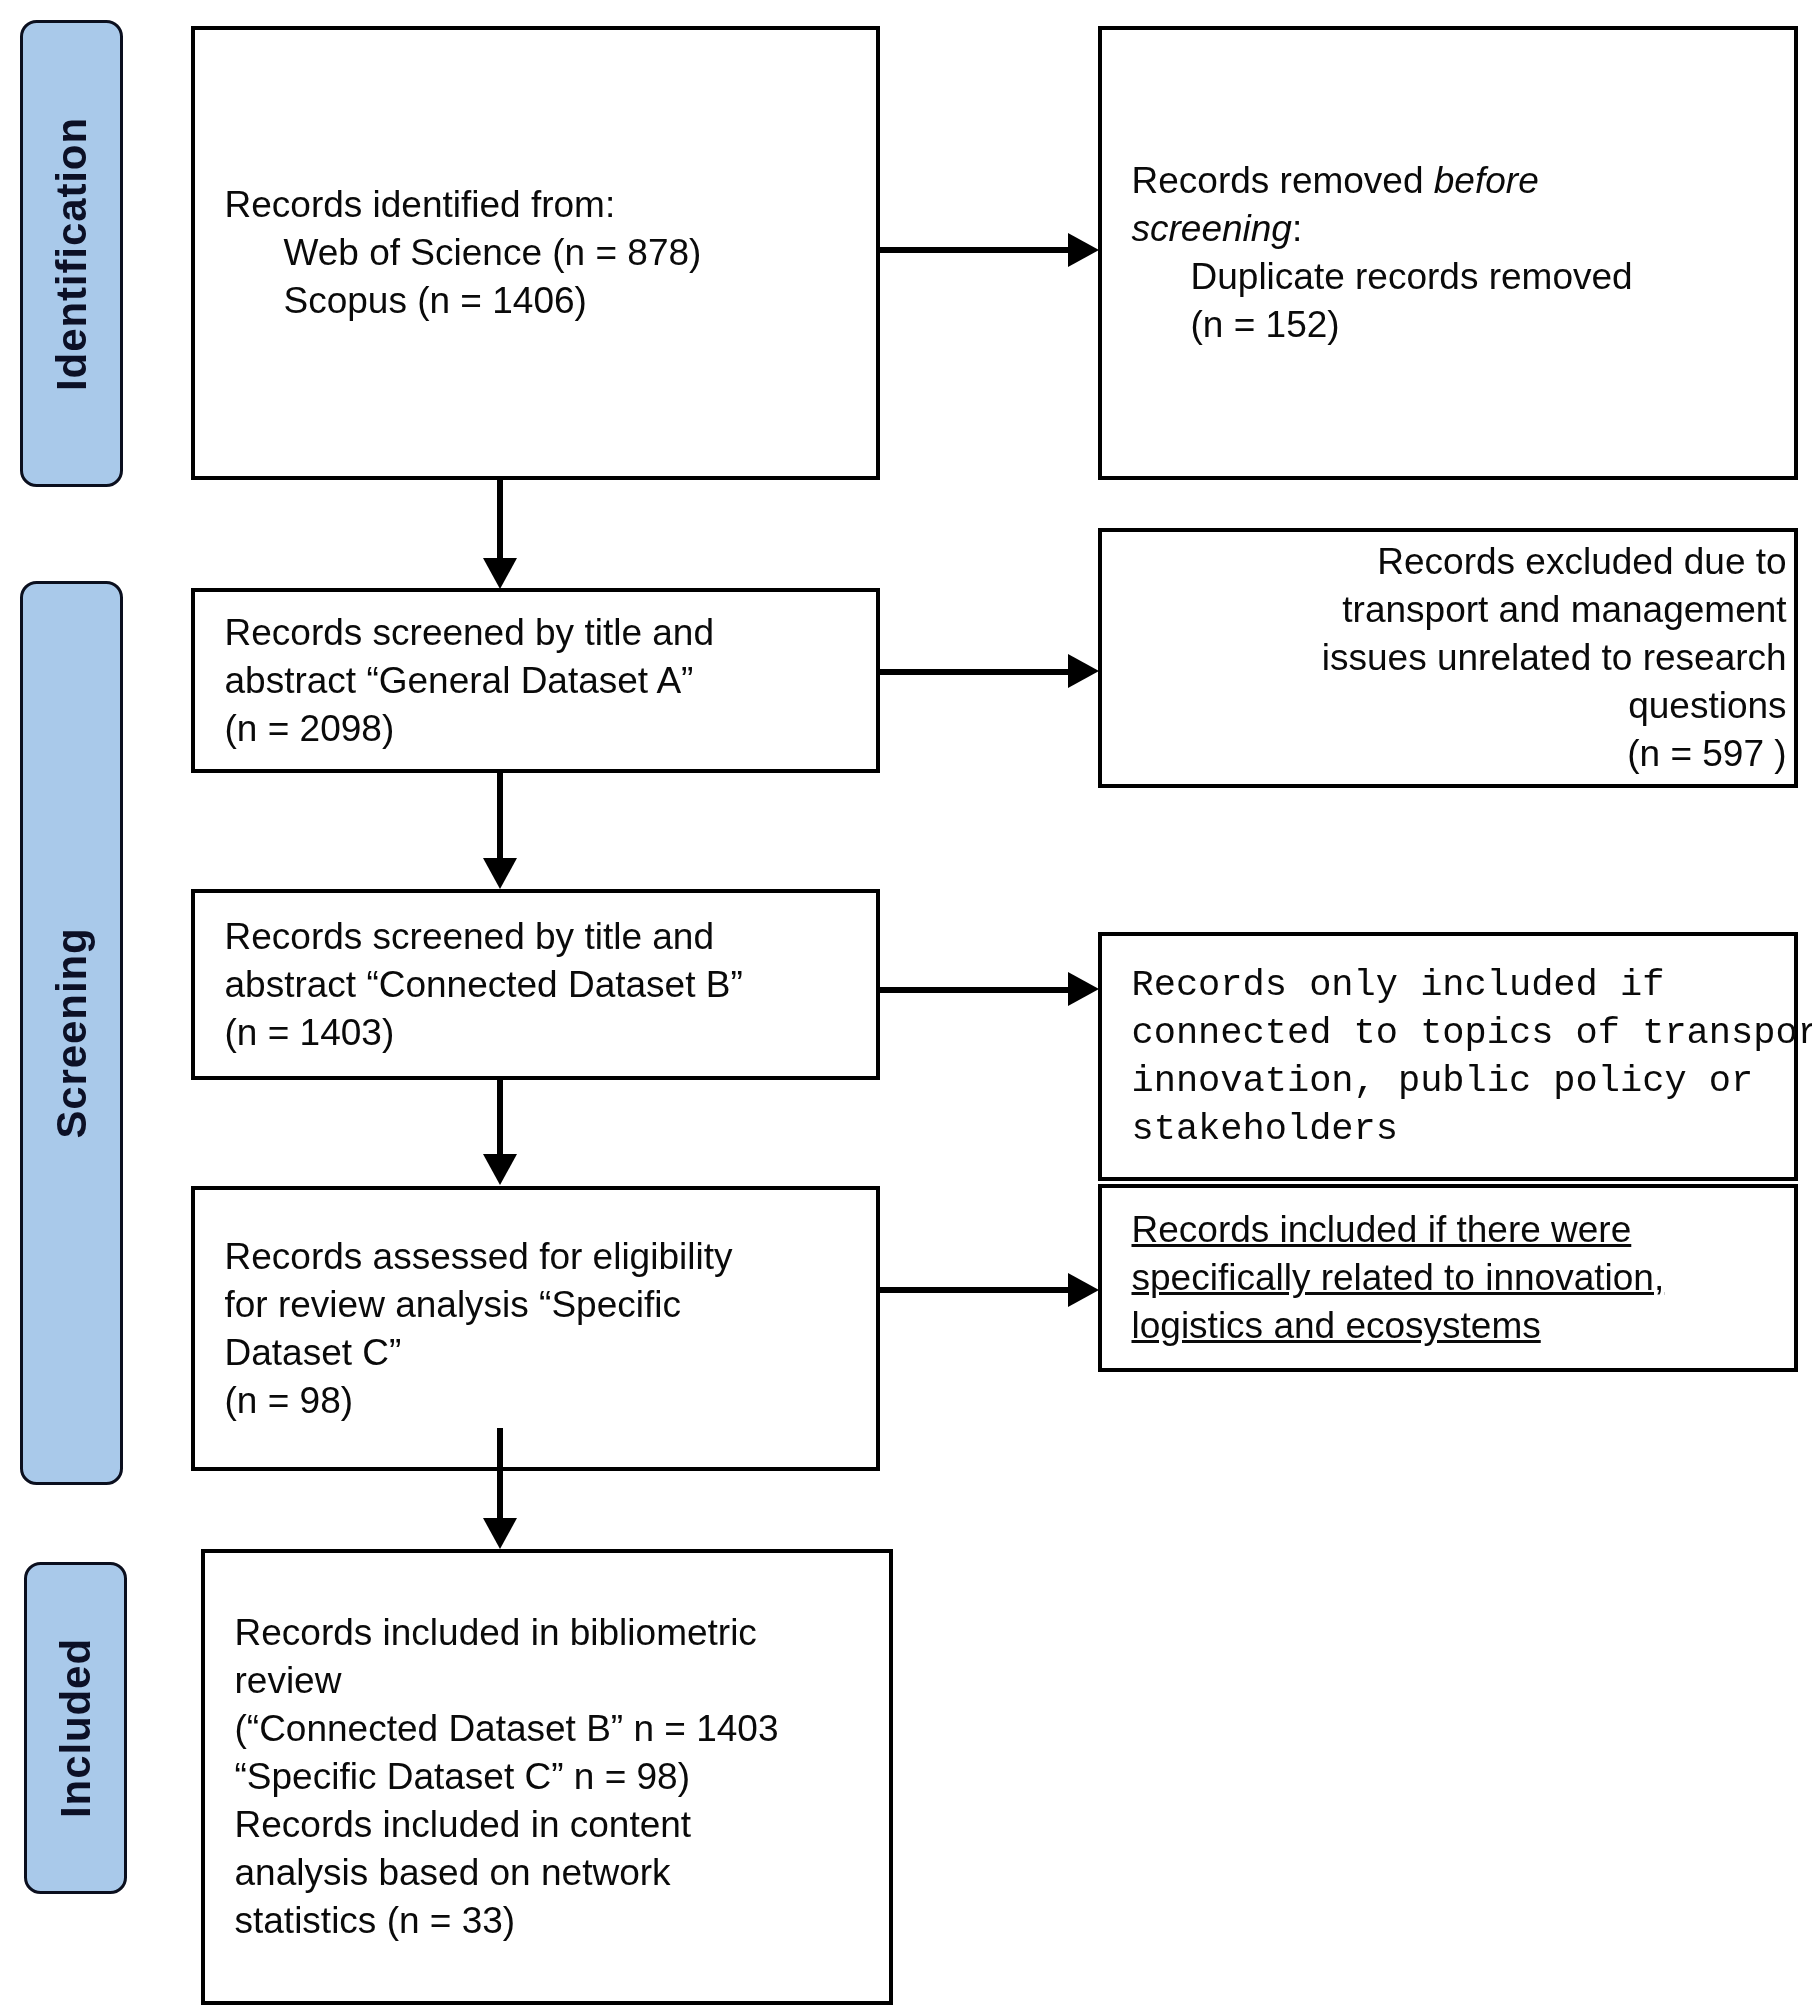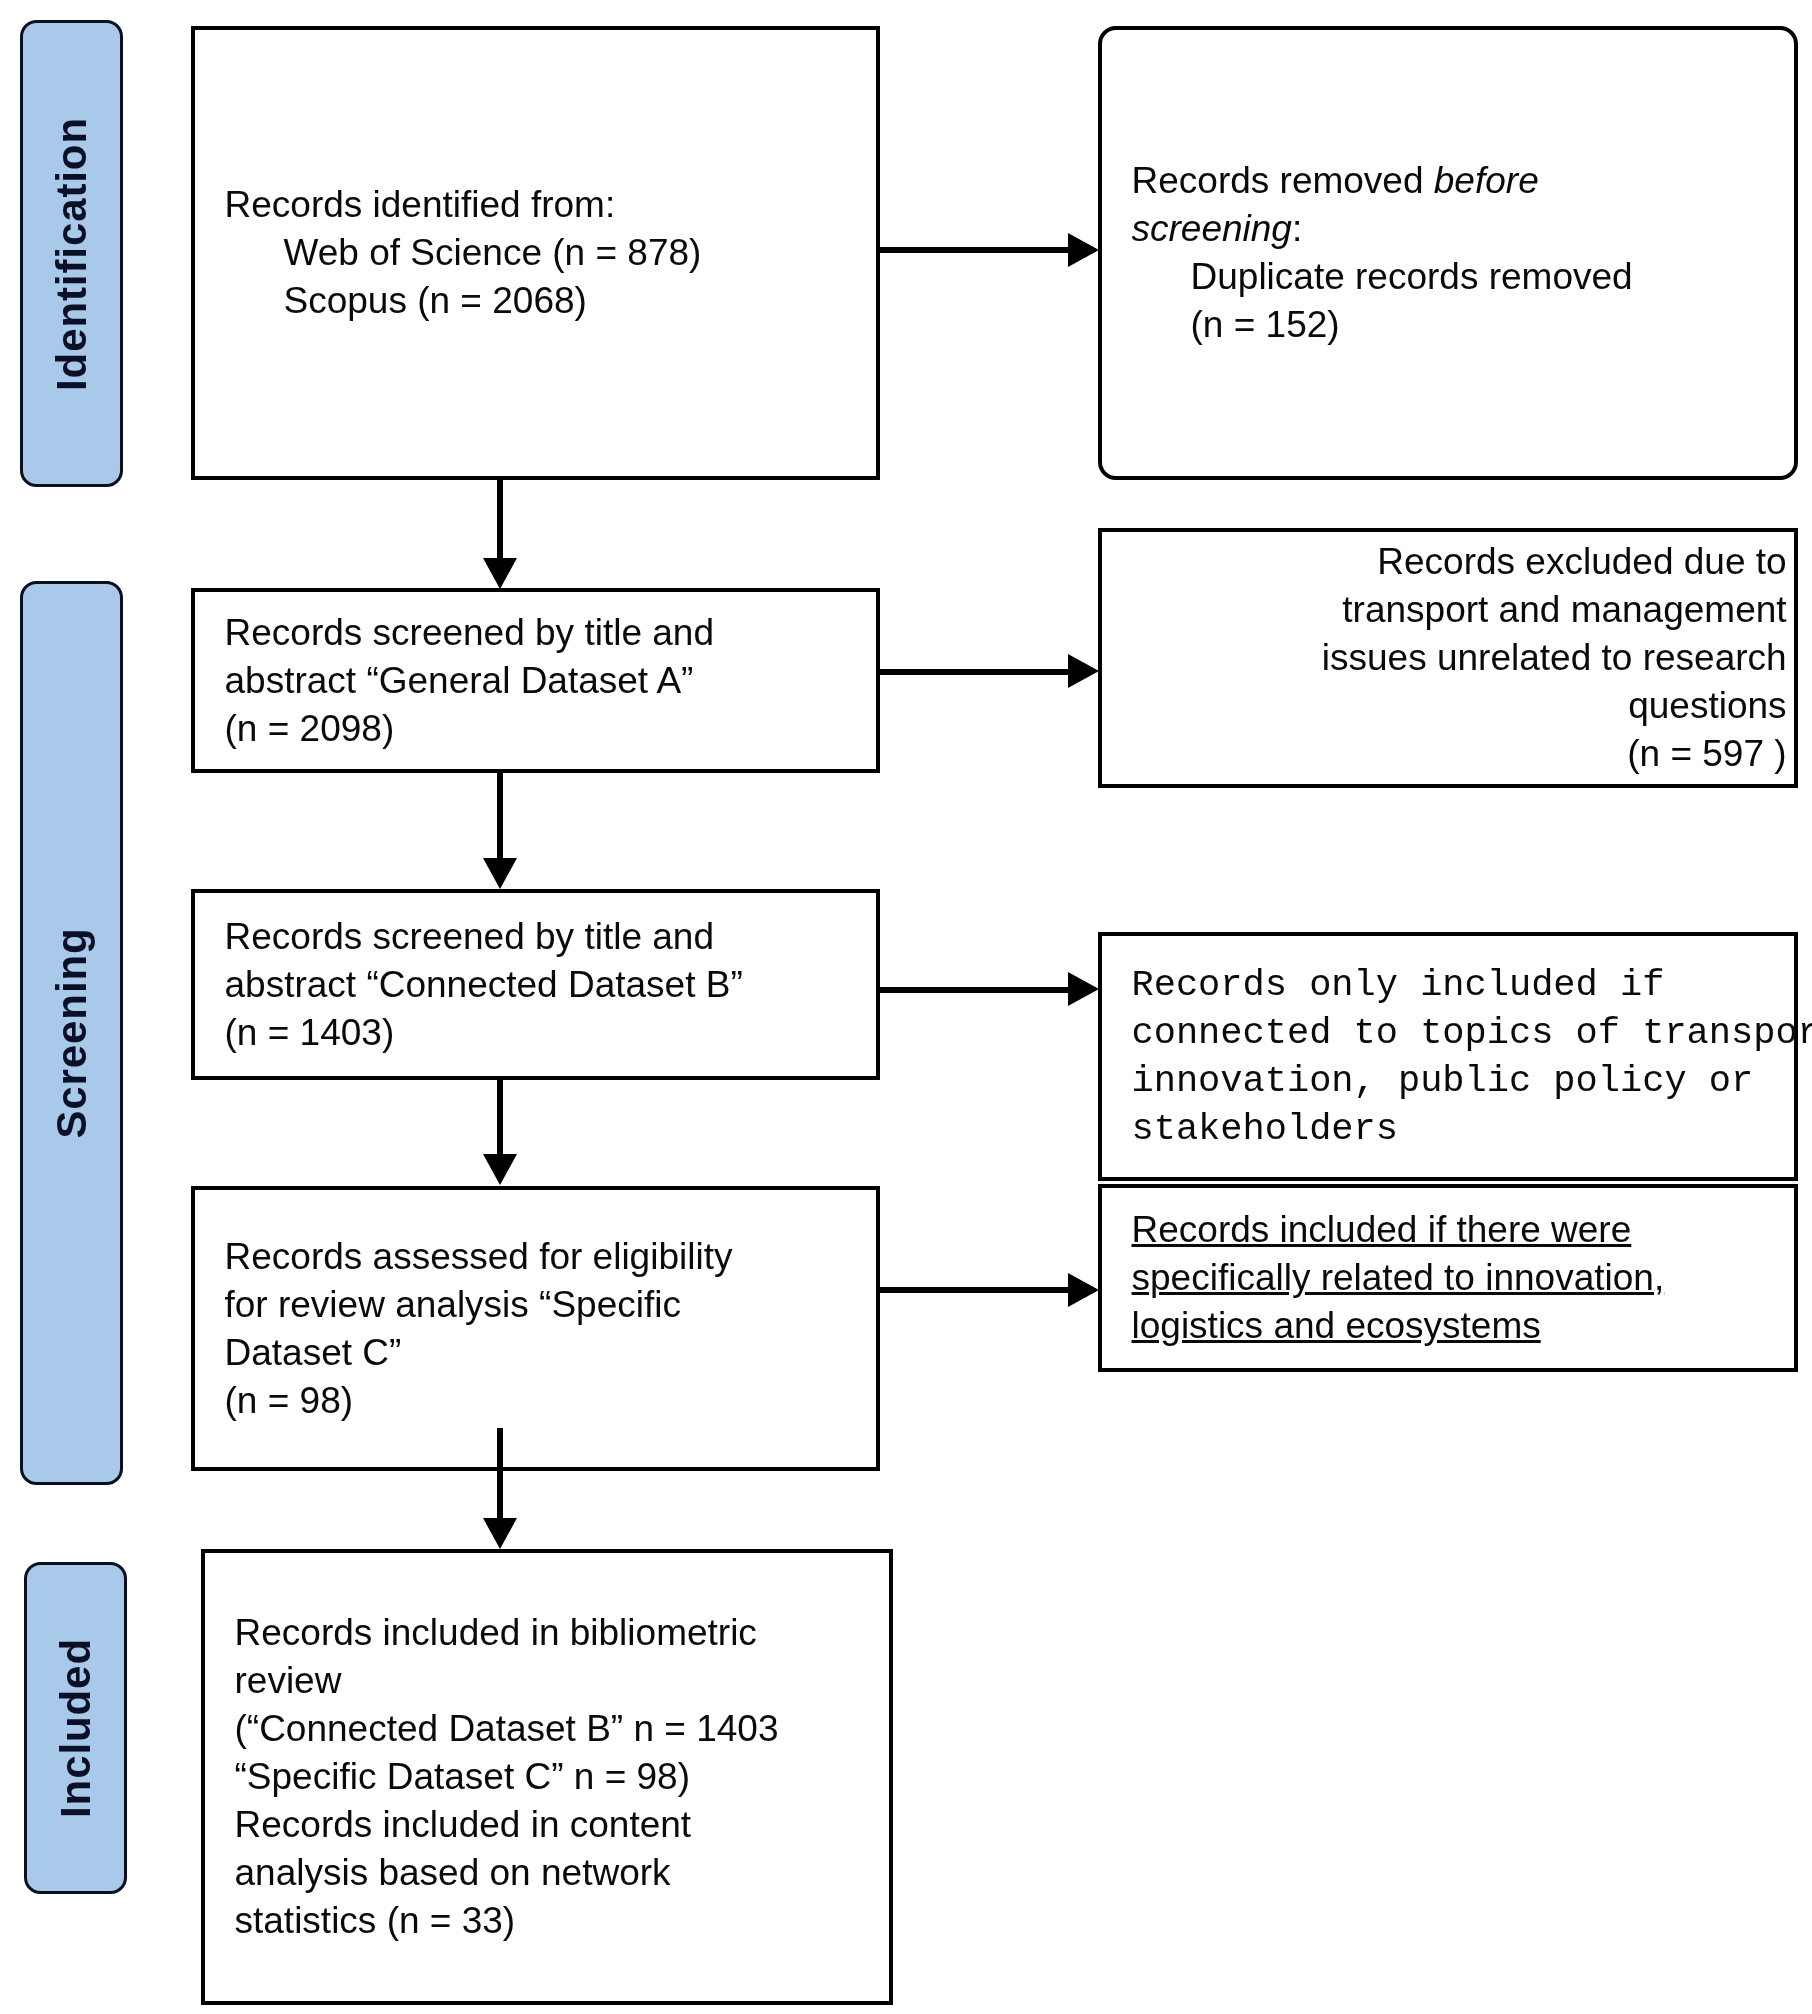--- a/index.html
+++ b/index.html
@@ -95,24 +95,24 @@
   <div class="stage-bar" style="left:20px; top:581px; width:103px; height:904px;">
     <span class="vlabel">Screening</span>
   </div>
   <div class="stage-bar" style="left:24px; top:1562px; width:103px; height:332px;">
     <span class="vlabel">Included</span>
   </div>
 
   <div class="fbox" style="left:191px; top:26px; width:689px; height:454px;">
     <div class="ln">Records identified from:</div>
     <div class="ln ind">Web of Science (n = 878)</div>
-    <div class="ln ind">Scopus (n = 2068)</div>
+    <div class="ln ind">Scopus (n = 1406)</div>
   </div>
 
-  <div class="fbox" style="left:1098px; top:26px; width:700px; height:454px;border-radius:18px;">
+  <div class="fbox" style="left:1098px; top:26px; width:700px; height:454px;">
     <div class="ln"><span>Records removed </span><span class="it">before</span></div>
     <div class="ln"><span class="it">screening</span><span>:</span></div>
     <div class="ln ind">Duplicate records removed</div>
     <div class="ln ind">(n = 152)</div>
   </div>
 
   <div class="fbox" style="left:191px; top:588px; width:689px; height:185px;">
     <div class="ln">Records screened by title and</div>
     <div class="ln">abstract “General Dataset A”</div>
     <div class="ln">(n = 2098)</div>

